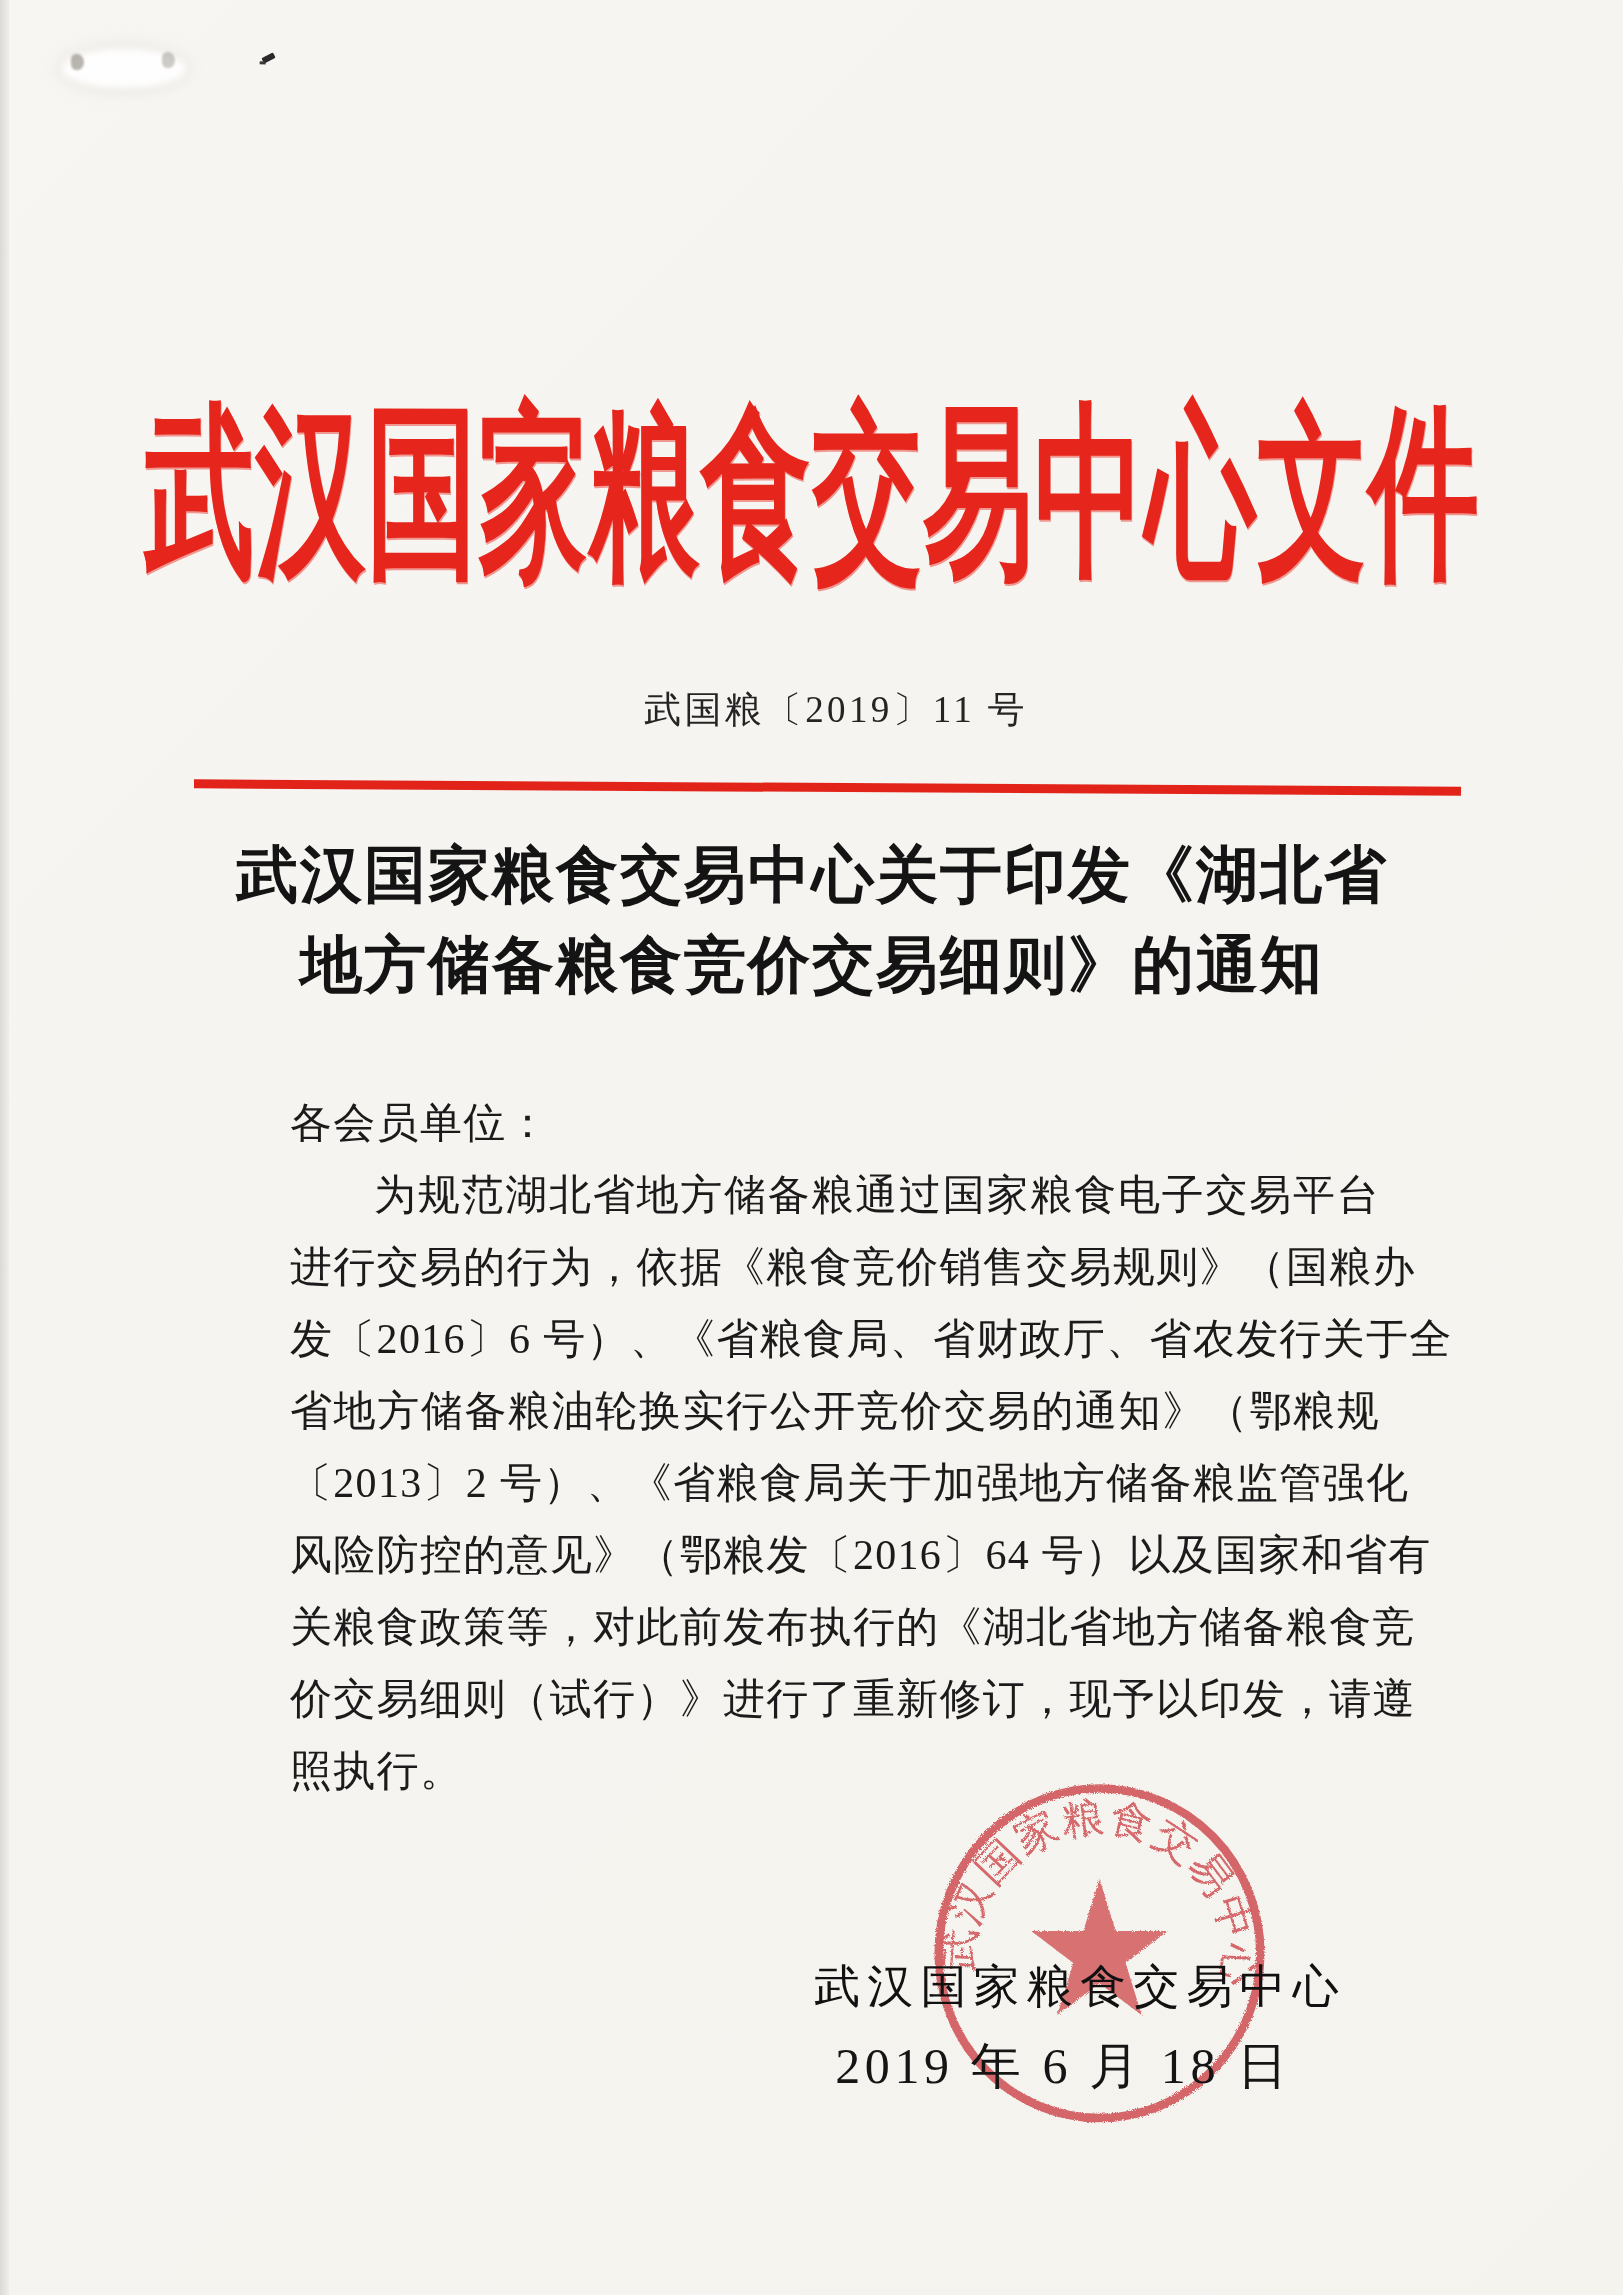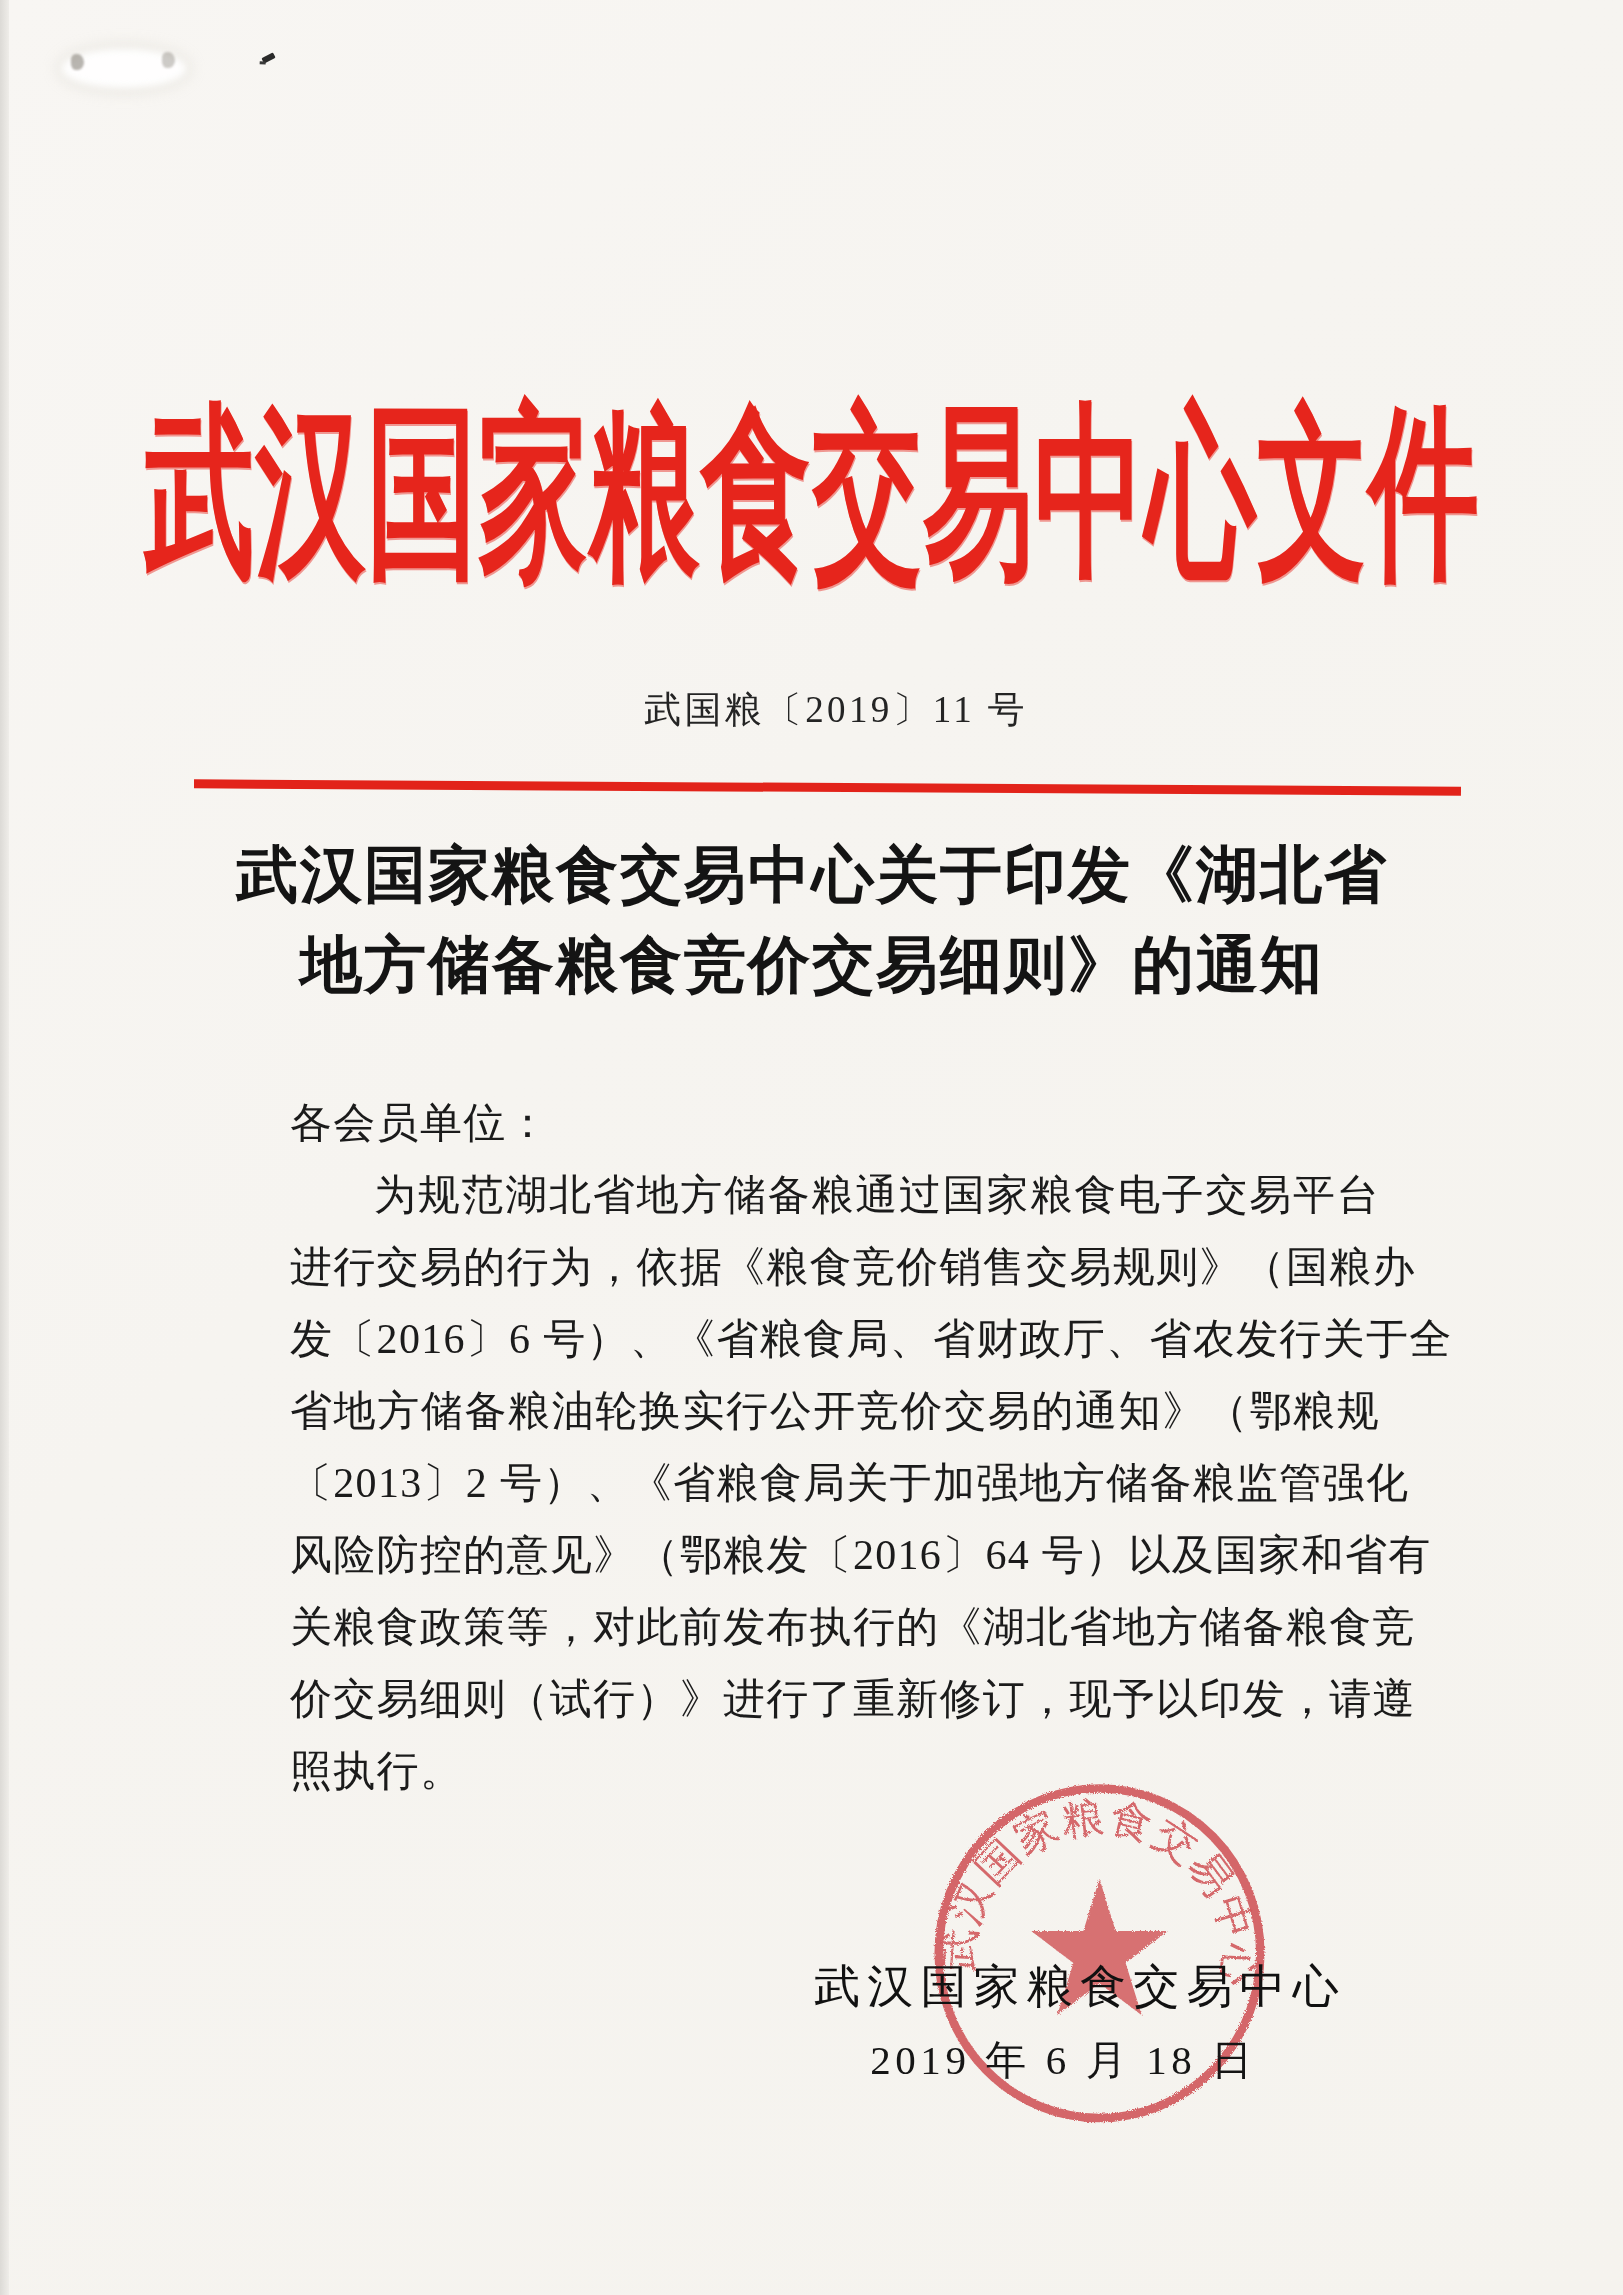--- a/index.html
+++ b/index.html
@@ -58,21 +58,21 @@
 
   
   .seal{position:absolute;left:915px;top:1782px;width:369px;height:353px;
     opacity:.88;filter:blur(0.3px);}
   .signature{
     position:absolute;top:1956px;left:779px;width:602px;
     text-align:center;font-size:46px;letter-spacing:7.2px;color:#111;z-index:5;font-family:Liberation Serif, serif;
   }
   .date{
     position:absolute;top:2033px;left:779px;width:569px;
-    text-align:center;font-size:41px;letter-spacing:4.6px;color:#151515;z-index:5;
+    text-align:center;font-size:50px;letter-spacing:4.6px;color:#151515;z-index:5;
   }
 </style>
 </head>
 <body>
 
 <div class="page">
 
   <div class="scan-edge"></div>
 
   <div class="artifact halo" style="left:62px;top:49px;"></div>

